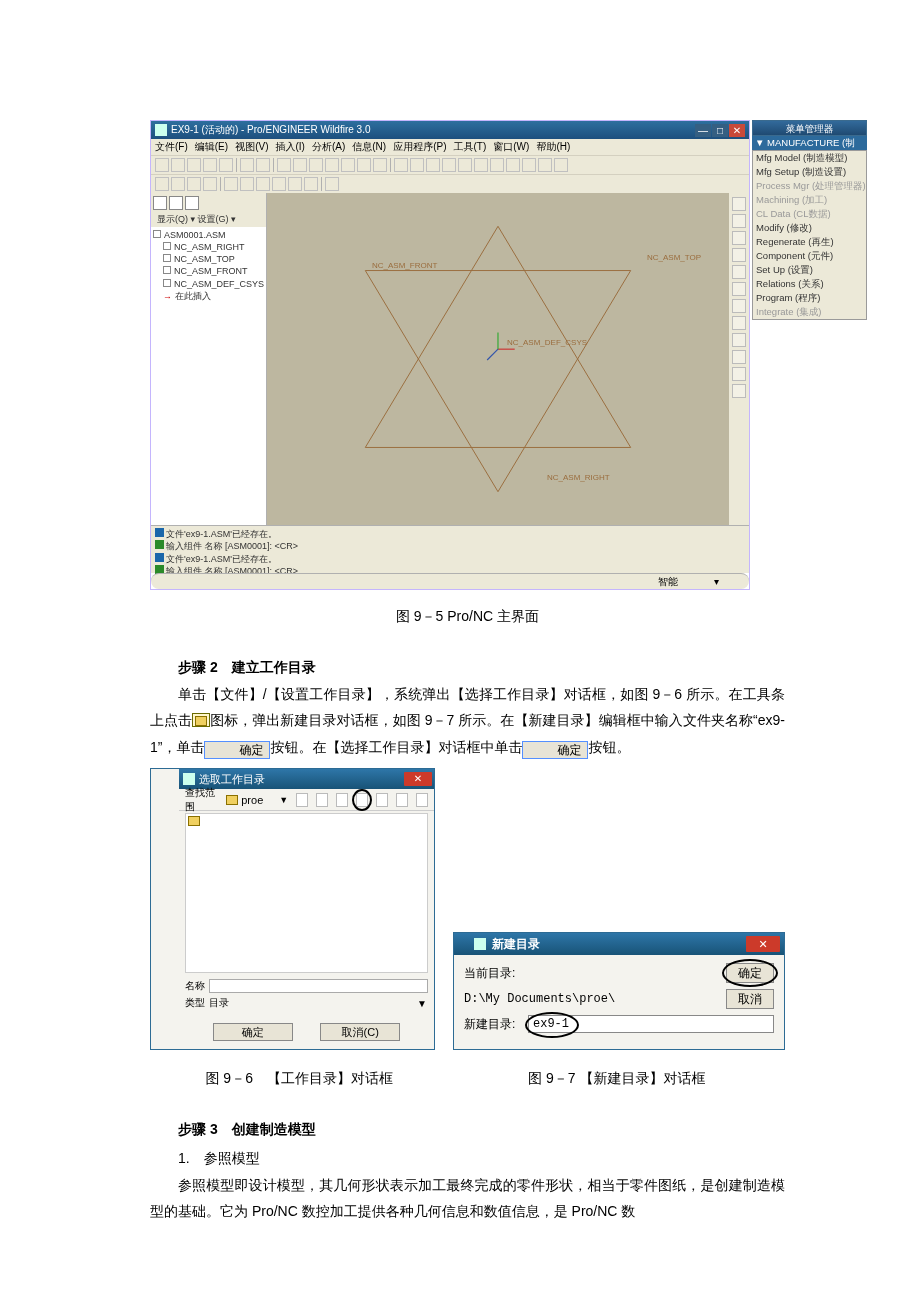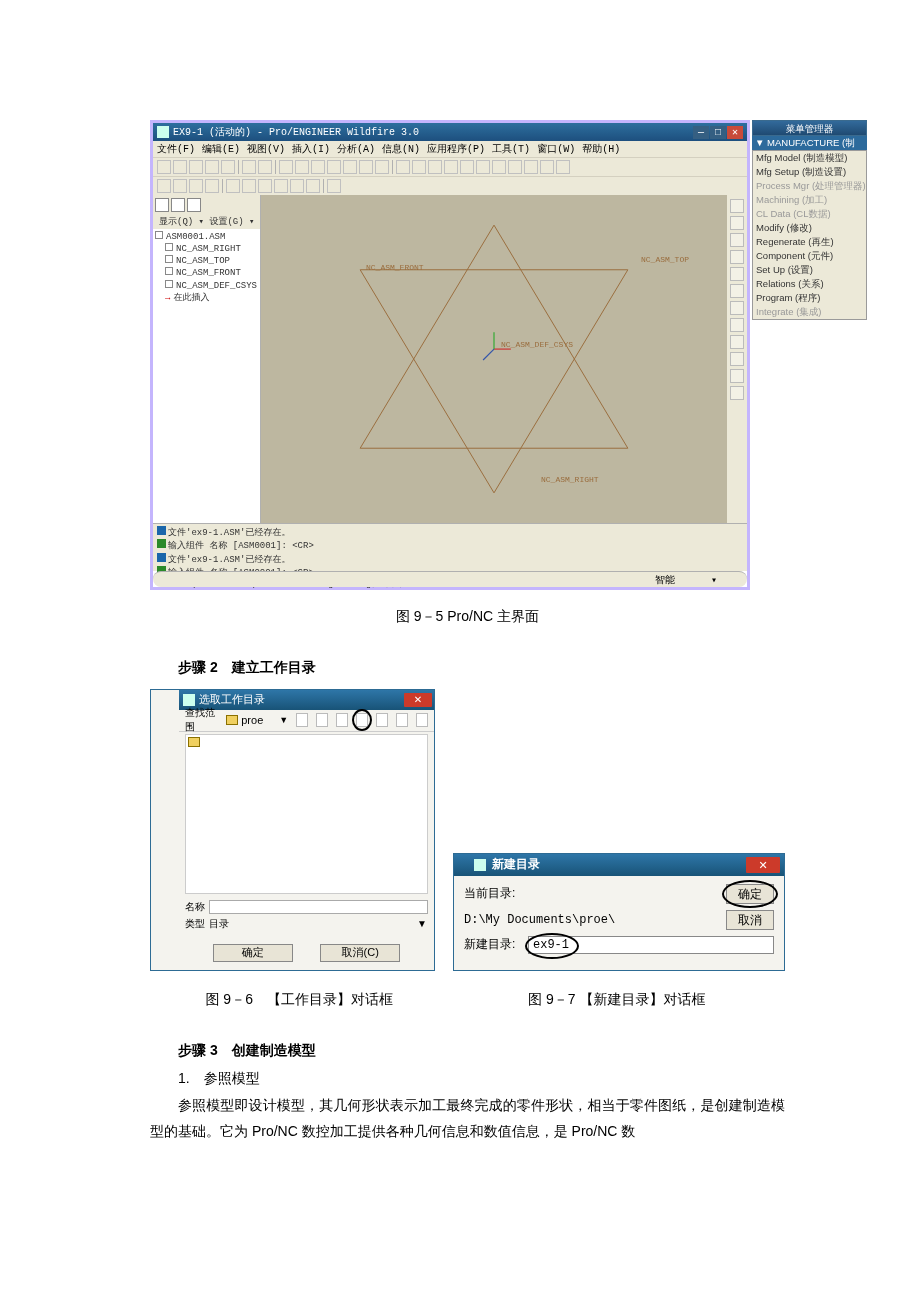--- a/index.html
+++ b/index.html
@@ -1,21 +1,21 @@
 <!DOCTYPE html>
 <html><head>
 <meta charset="utf-8">
 <style>
   * { box-sizing: border-box; margin: 0; padding: 0; }
   body { background: #fff; font-family: "SimSun", "Microsoft YaHei", sans-serif; font-size: 14px; color: #000; width: 920px; }
   .page { padding: 120px 135px 60px 150px; }
 
   
   .fig95 { width: 695px; height: 470px; margin: 0 auto 18px auto; display: flex; }
-  .proe-win { flex: 0 0 600px; display: flex; flex-direction: column; border: 3px solid #c4b5fd; font-family: Liberation Mono, monospace; }
+  .proe-win { flex: 0 0 600px; display: flex; flex-direction: column; border: 1px solid #c4b5fd; }
   .proe-title { height: 18px; background: linear-gradient(#2d6f9e,#1d4f7e); display: flex; align-items: center; padding: 0 4px; }
   .proe-title-icon { width: 12px; height: 12px; background: #cfe; margin-right: 4px; }
   .proe-title-text { color: #fff; font-size: 10px; flex: 1; white-space: nowrap; overflow: hidden; }
   .proe-title-btns { display: flex; gap: 1px; }
   .proe-title-btns span { width: 16px; height: 13px; color: #fff; font-size: 10px; text-align: center; line-height: 13px; }
   .proe-title-btns .min { background: #355f82; }
   .proe-title-btns .max { background: #355f82; }
   .proe-title-btns .cls { background: #c84a3a; }
   .proe-menubar { height: 16px; background: #ece9d8; display: flex; align-items: center; font-size: 10px; padding: 0 4px; gap: 7px; color: #000; }
   .proe-toolbar { background: #ece9d8; padding: 2px 4px; display: flex; flex-wrap: wrap; gap: 2px; align-items: center; border-top: 1px solid #d4d0c0; }
@@ -273,20 +273,23 @@
           <div class="menu-mgr-item">Program (程序)</div>
           <div class="menu-mgr-item dis">Integrate (集成)</div>
         </div>
     </div>
   </div>
 
   <div class="figcap">图 9－5  Pro/NC 主界面</div>
 
   <div class="body-text">
     <p class="step">步骤 2　建立工作目录</p>
+    <p class="indent">
+      <span>单击【文件】/【设置工作目录】，系统弹出【选择工作目录】对话框，如图 9－6 所示。在工具条上点击</span><span class="inline-icon"></span><span>图标，弹出新建目录对话框，如图 9－7 所示。在【新建目录】编辑框中输入文件夹名称“ex9-1”，单击</span><span class="inline-btn">确定</span><span>按钮。在【选择工作目录】对话框中单击</span><span class="inline-btn">确定</span><span>按钮。</span>
+    </p>
   </div>
 
   <div class="figs-row">
 
     <div class="dlg96">
       <div class="dlg96-title">
         <span class="ico"></span>
         <span class="txt">选取工作目录</span>
         <span class="cls">✕</span>
       </div>

